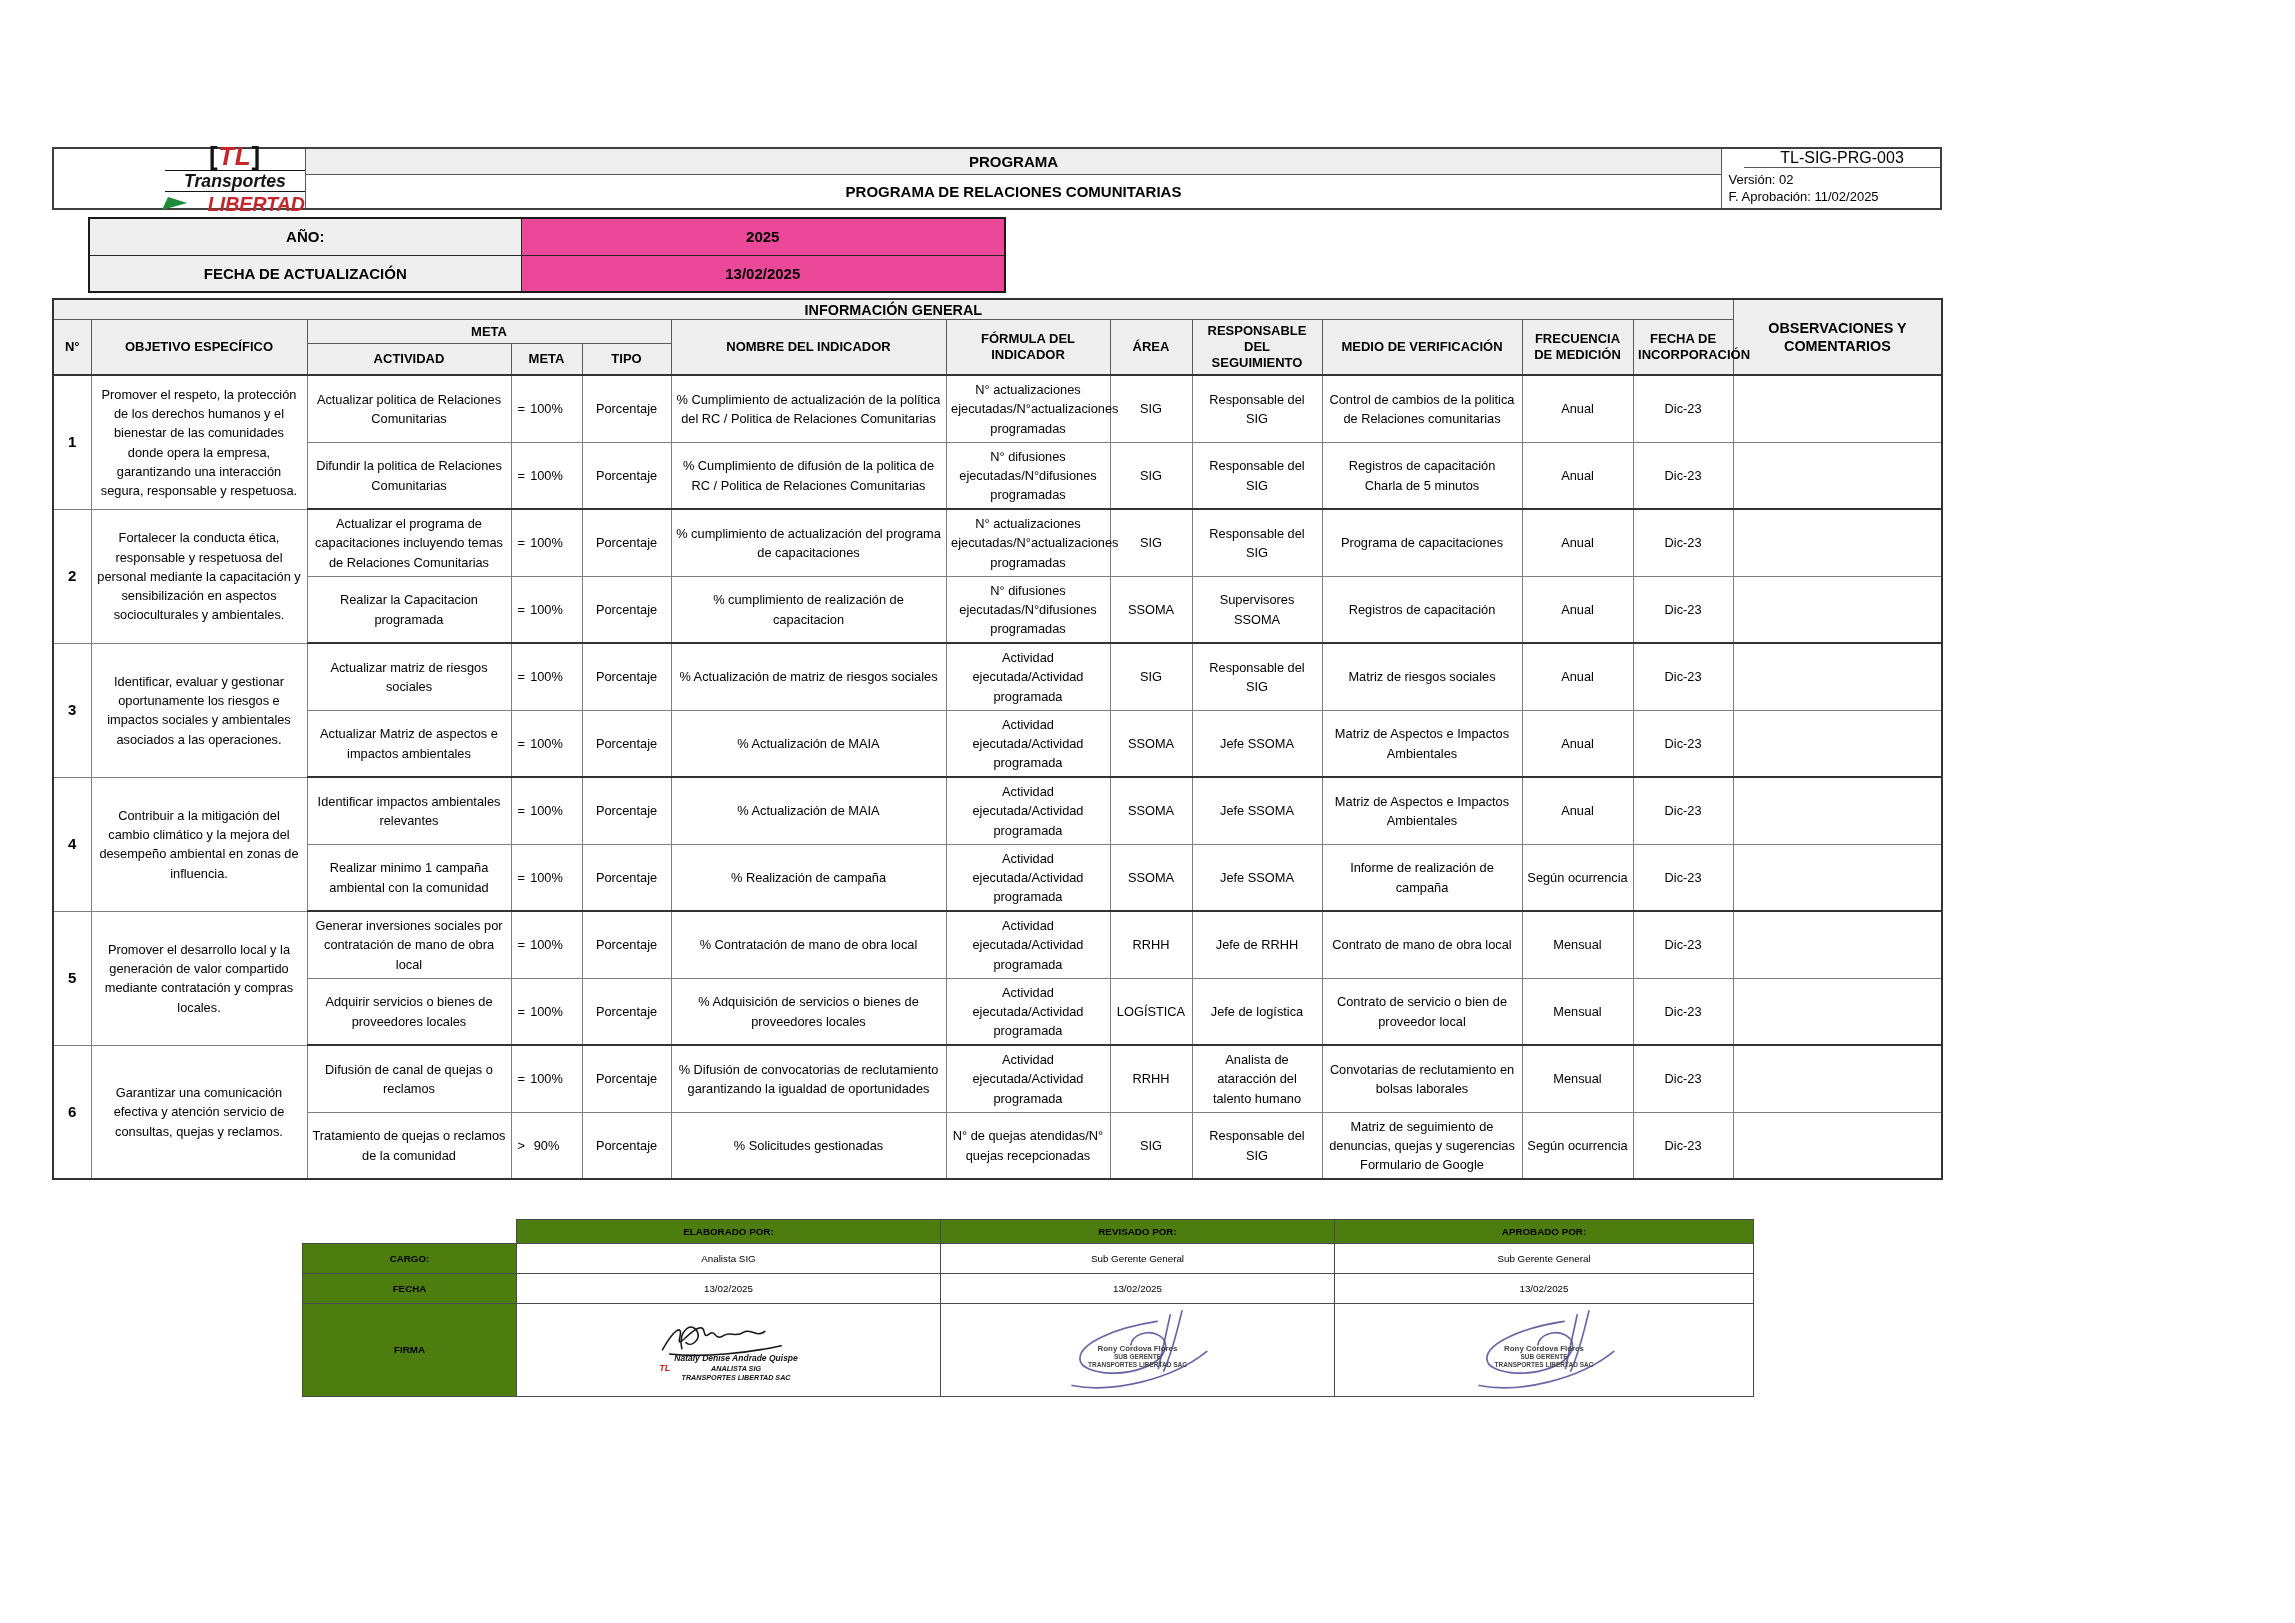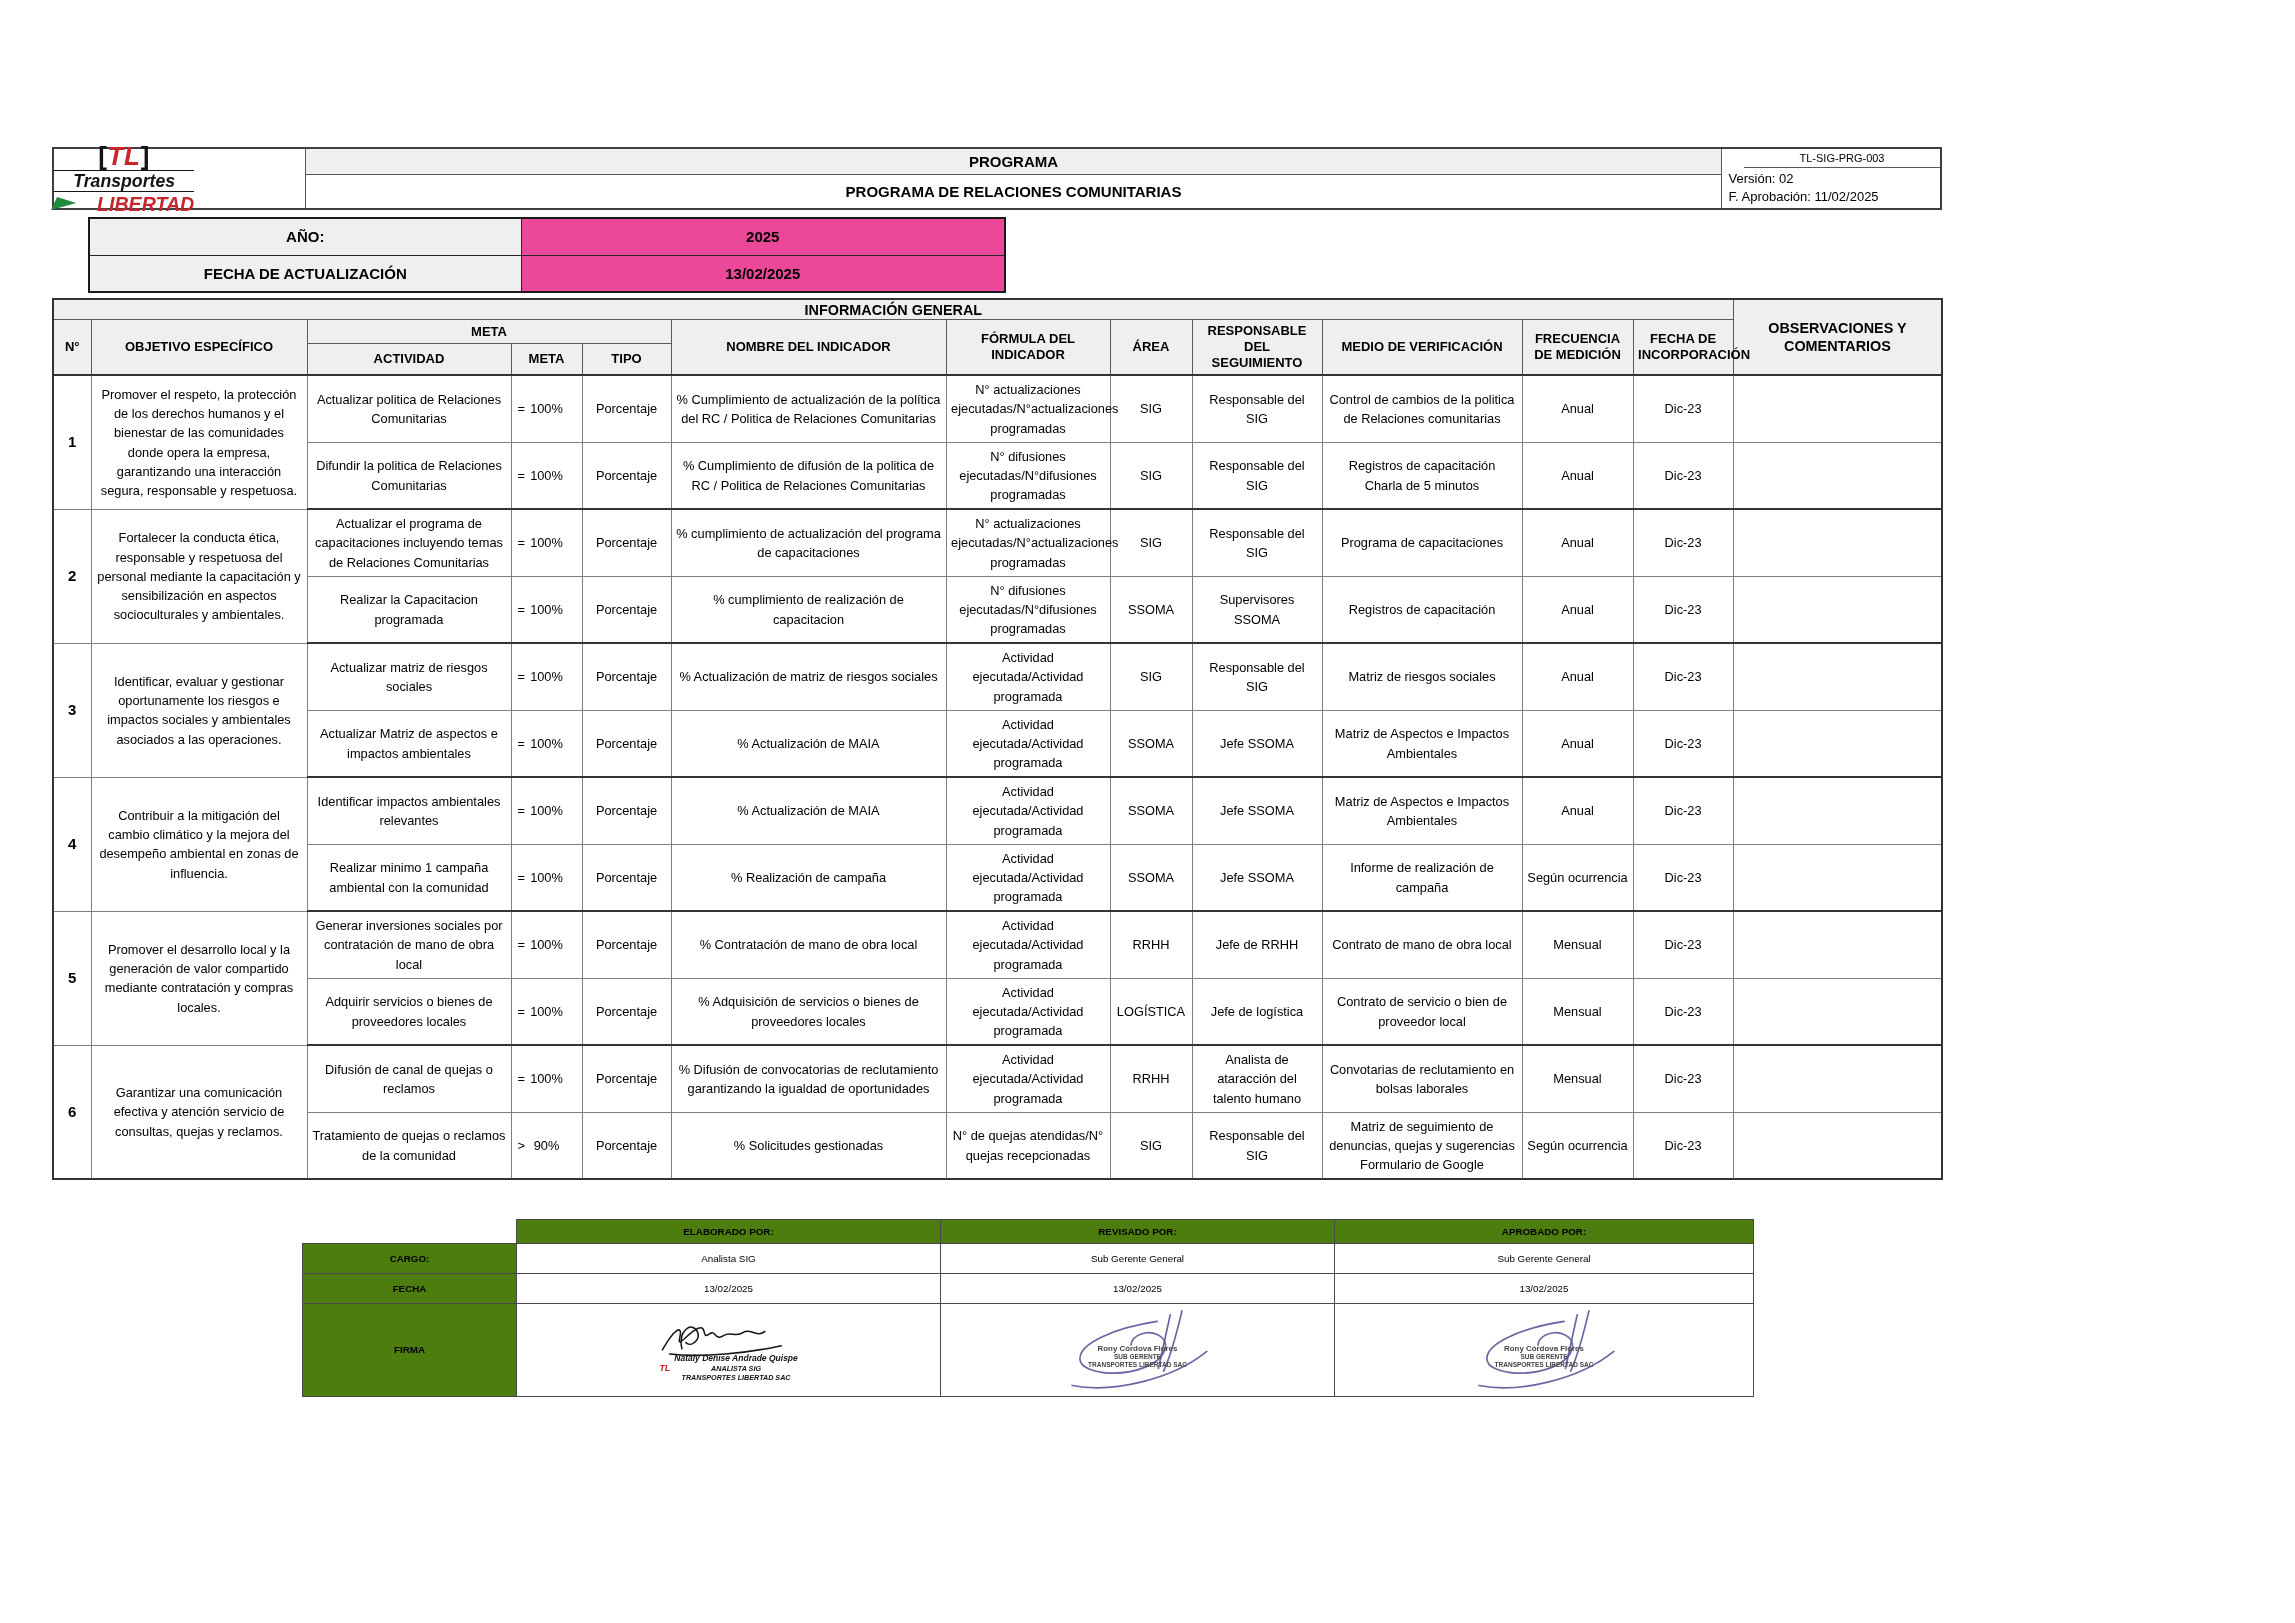--- a/index.html
+++ b/index.html
@@ -6,29 +6,29 @@
   html,body { background:#ffffff; }
   .page {
     position:relative; width:2295px; height:1623px; background:#ffffff;
     font-family:"Liberation Sans", sans-serif; color:#000; overflow:hidden;
   }
 
   
   .band { position:absolute; left:52px; top:147px; width:1890px; height:63px;
           display:flex; border:2px solid #3f3f3f; background:#fff; }
   .band .logo-cell { width:252px; border-right:1.3px solid #595959;
-          display:flex; align-items:center; justify-content:flex-start; }
+          display:flex; align-items:center; justify-content:flex-end; }
   .band .mid { flex:1; display:flex; flex-direction:column; border-right:1.3px solid #595959; }
   .band .mid .r1 { height:26px; background:#efefef; border-bottom:1.3px solid #595959;
           display:flex; align-items:center; justify-content:center; font-weight:bold; font-size:15px; }
   .band .mid .r2 { flex:1; display:flex; align-items:center; justify-content:center;
           font-weight:bold; font-size:15px; }
   .band .right { width:218px; display:flex; flex-direction:column; }
   .band .right .code { height:26px; border-bottom:1.3px solid #595959;
-          display:flex; align-items:center; justify-content:center; font-size:11px;margin-left:22px; }
+          display:flex; align-items:center; justify-content:center; font-size:16px;margin-left:22px; }
   .band .right .ver { flex:1; padding:2.6px 6.5px; font-size:13px; line-height:1.35;
           display:flex; flex-direction:column; justify-content:center; text-align:left; }
 
   
   .logo { text-align:center; line-height:1.05; }
   .logo .mark { font-weight:bold; font-style:italic; font-size:26px; letter-spacing:0.7px; }
   .logo .mark .lb { color:#141414; font-style:normal; font-weight:bold; }
   .logo .mark .tl { color:#c6262b; }
   .logo .l1 { font-weight:bold; font-style:italic; font-size:17.7px; color:#141414;
               border-top:1.3px solid #141414; border-bottom:1.3px solid #141414; padding:0.7px 2.6px; }

